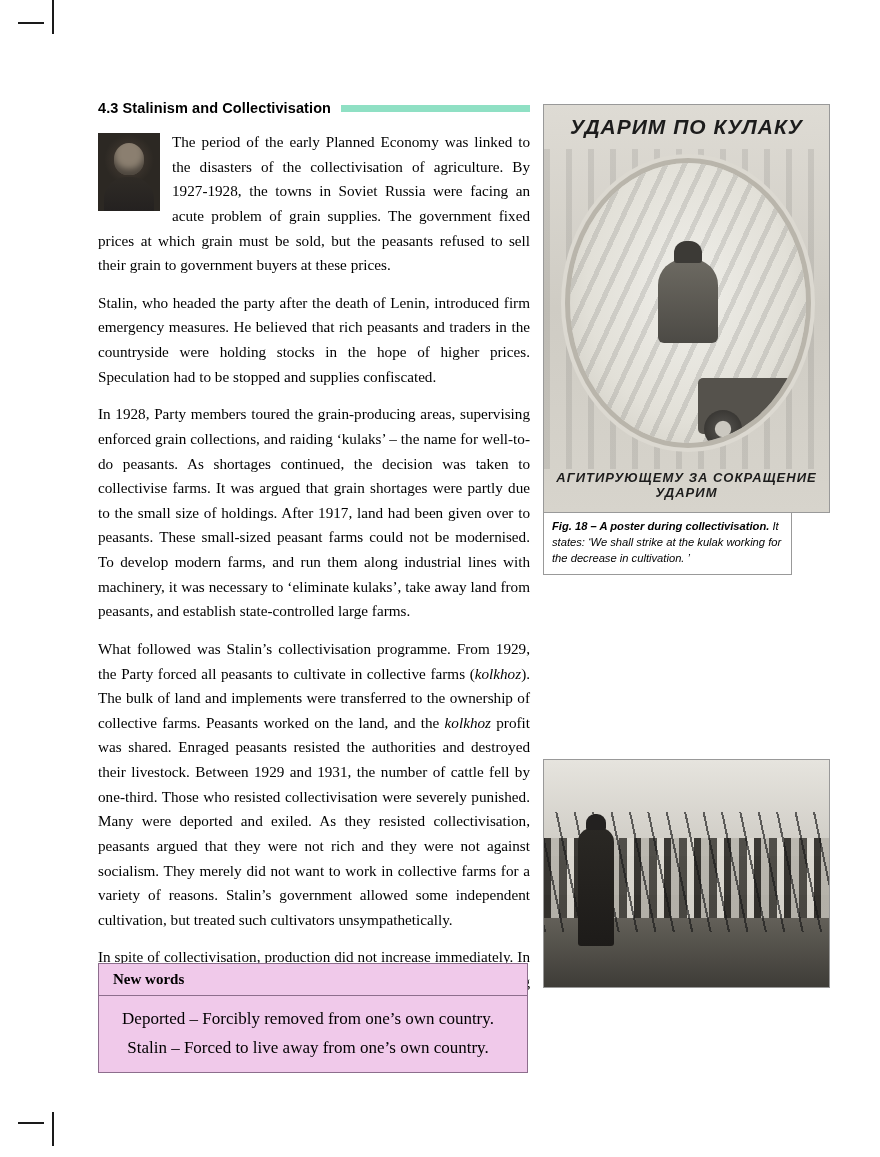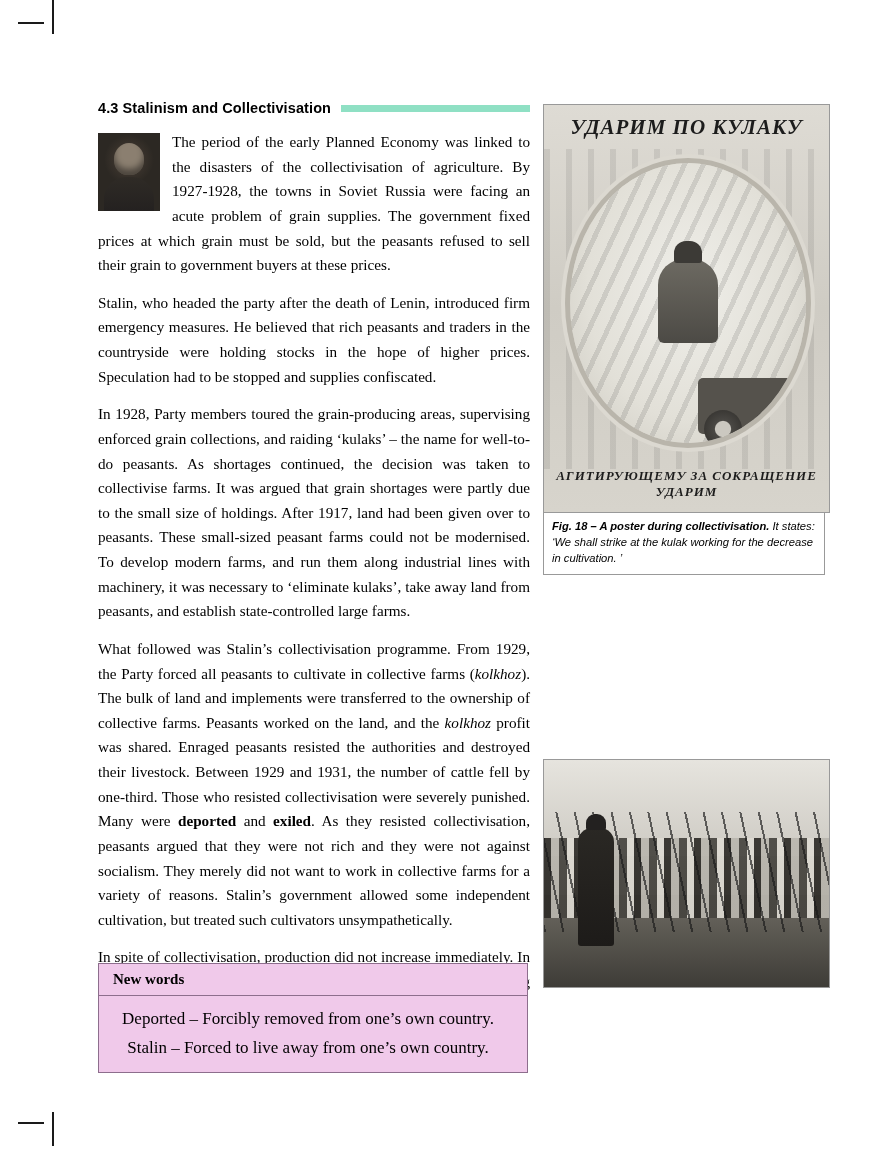--- a/index.html
+++ b/index.html
@@ -95,21 +95,21 @@
   .stalin-thumb::after {
     content: "";
     position: absolute;
     left: 6px; top: 44px;
     width: 50px; height: 34px;
     background: linear-gradient(180deg,#2f2b26 0%, #242120 100%);
     border-radius: 22px 22px 0 0;
   }
 
   em.it { font-style: italic; }
-  b.bold { font-weight: bold; }
+  b.bold { font-weight: normal; }
 
   
   .newwords {
     position: absolute;
     left: 98px;
     top: 963px;
     width: 430px;
     border: 1px solid #8d6e8d;
     background: #f0c9ea;
     box-sizing: border-box;
@@ -150,21 +150,21 @@
   .poster {
     height: 409px;
     position: relative;
     background: linear-gradient(180deg,#dedbd4 0%, #cfccc4 50%, #d7d4cc 100%);
     overflow: hidden;
   }
   .poster .ptop, .poster .pbot {
     position: absolute;
     left: 0; right: 0;
     text-align: center;
-    font-family: Liberation Serif, serif;
+    font-family: Liberation Sans, sans-serif;
     font-weight: bold;
     font-style: italic;
     color: #1c1c1c;
     letter-spacing: 1px;
   }
   .poster .ptop { top: 10px; font-size: 21px; }
   .poster .pbot { bottom: 12px; font-size: 13px; }
   .poster .oval {
     position: absolute;
     left: 26px; top: 58px;
@@ -217,21 +217,21 @@
   }
 
   .caption {
     border: 1px solid #999;
     border-top: none;
     font-family: "Liberation Sans", sans-serif;
     font-size: 11.2px;
     line-height: 1.42;
     padding: 6px 8px 7px 8px;
     box-sizing: border-box;
-    width: 282px;
+    width: 249px;
   }
   .caption b { font-style: italic; font-weight: bold; }
   .caption i { font-style: italic; }
 
   
   .fig2 { position: absolute; top: 655px; left: 0; }
   .photo {
     height: 229px;
     position: relative;
     background: linear-gradient(180deg,#c9c6bf 0%, #bdbab2 38%, #8e8b83 60%, #57554f 100%);

